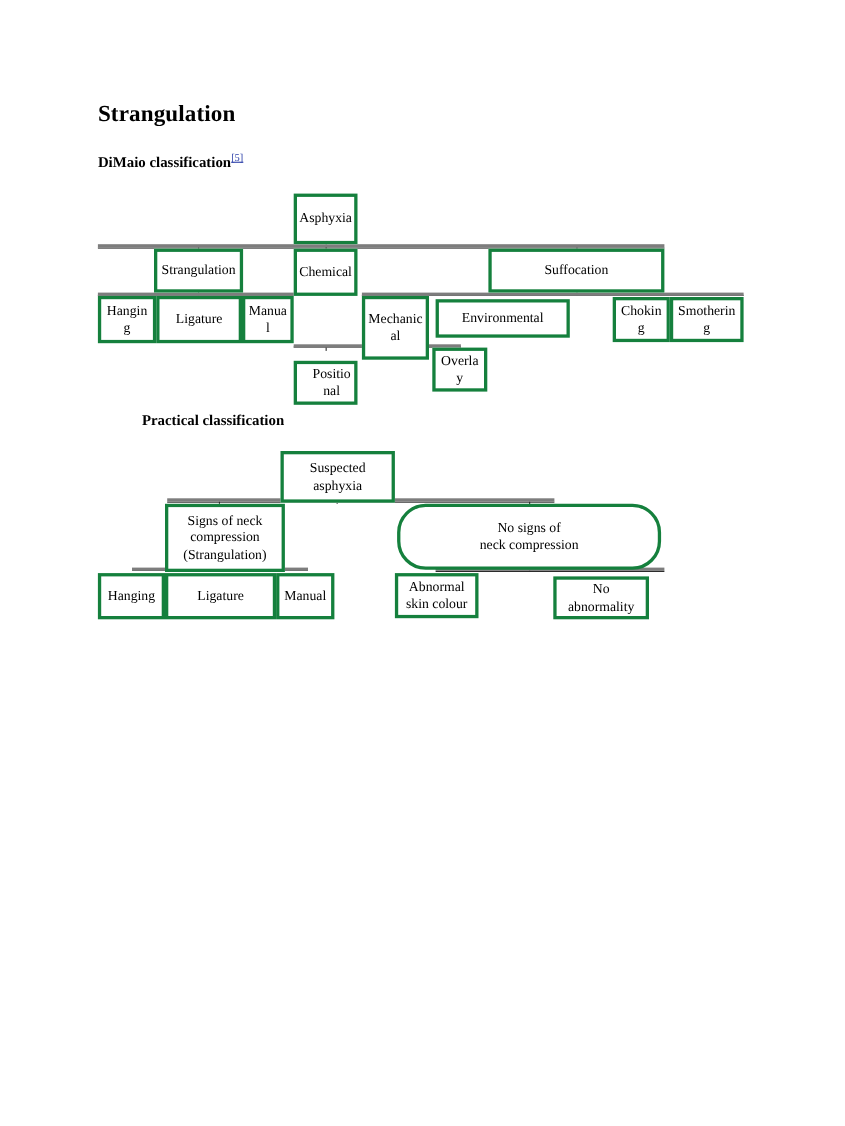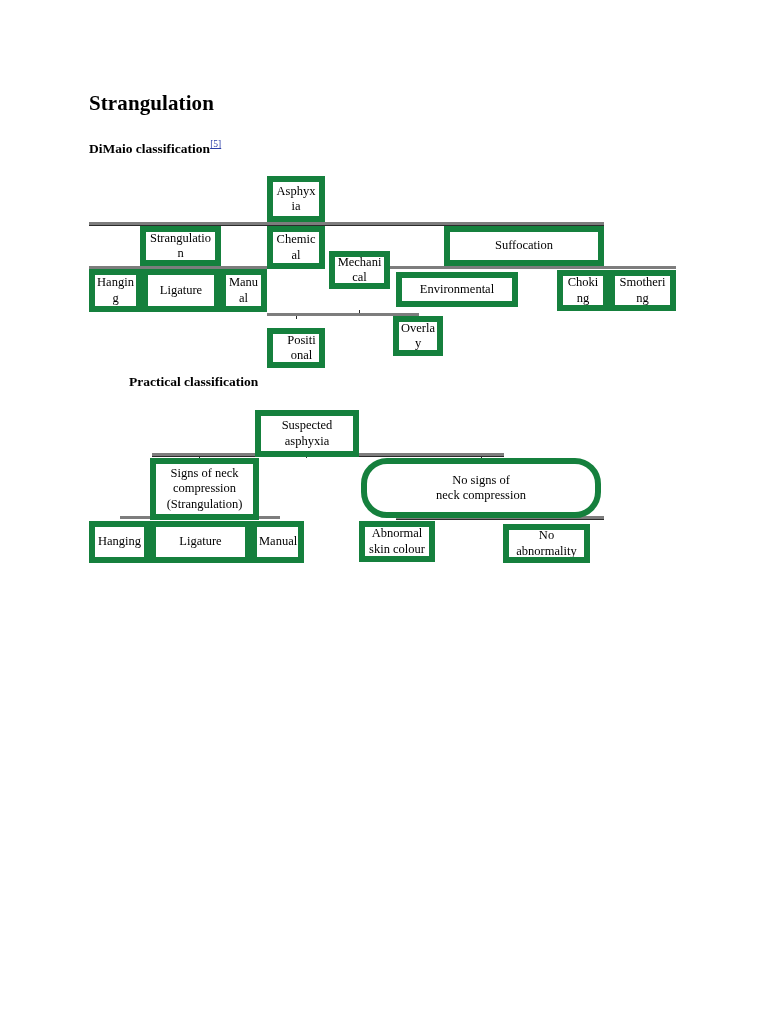--- a/index.html
+++ b/index.html
@@ -51,21 +51,21 @@
     color: #2a3ea8;
     font-weight: normal;
     text-decoration: underline;
     letter-spacing: 0;
   }
 
   
   .box {
     position: absolute;
     box-sizing: border-box;
-    border: 6px solid #15803d;
+    border: 3px solid #15803d;
     background: #ffffff;
     display: flex;
     align-items: center;
     justify-content: center;
     text-align: center;
     font-size: 12.5px;
     line-height: 1.22;
     padding: 0 2px;
     overflow: hidden;
     z-index: 3;
@@ -154,21 +154,21 @@
 
     <div class="box tight" style="left:89px; top:269px; width:53px; height:43px;">
       <span class="txt">Hanging</span>
     </div>
     <div class="box" style="left:142px; top:269px; width:78px; height:43px;">
       <span class="txt">Ligature</span>
     </div>
     <div class="box tight" style="left:220px; top:269px; width:47px; height:43px;">
       <span class="txt">Manual</span>
     </div>
-    <div class="box tight" style="left:329px; top:251px; width:61px; height:38px;">
+    <div class="box tight" style="left:329px; top:269px; width:61px; height:58px;">
       <span class="txt">Mechanical</span>
     </div>
     <div class="box" style="left:396px; top:272px; width:122px; height:35px;">
       <span class="txt">Environmental</span>
     </div>
     <div class="box tight" style="left:557px; top:270px; width:52px; height:41px;">
       <span class="txt">Choking</span>
     </div>
     <div class="box tight" style="left:609px; top:270px; width:67px; height:41px;">
       <span class="txt">Smothering</span>

